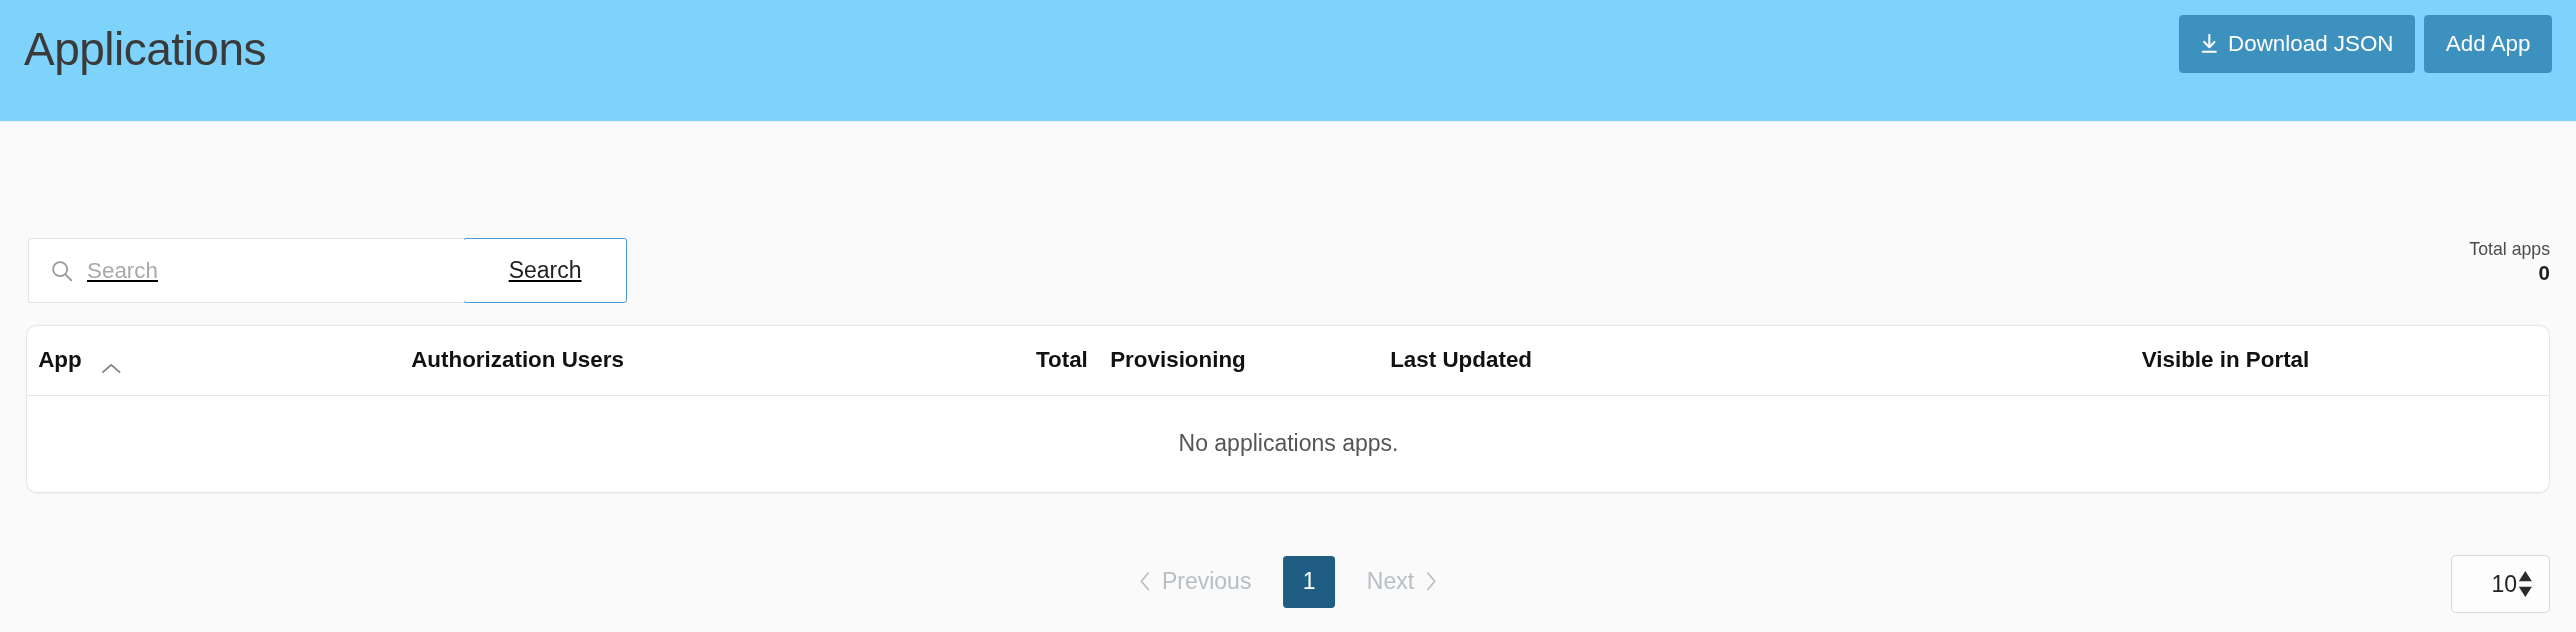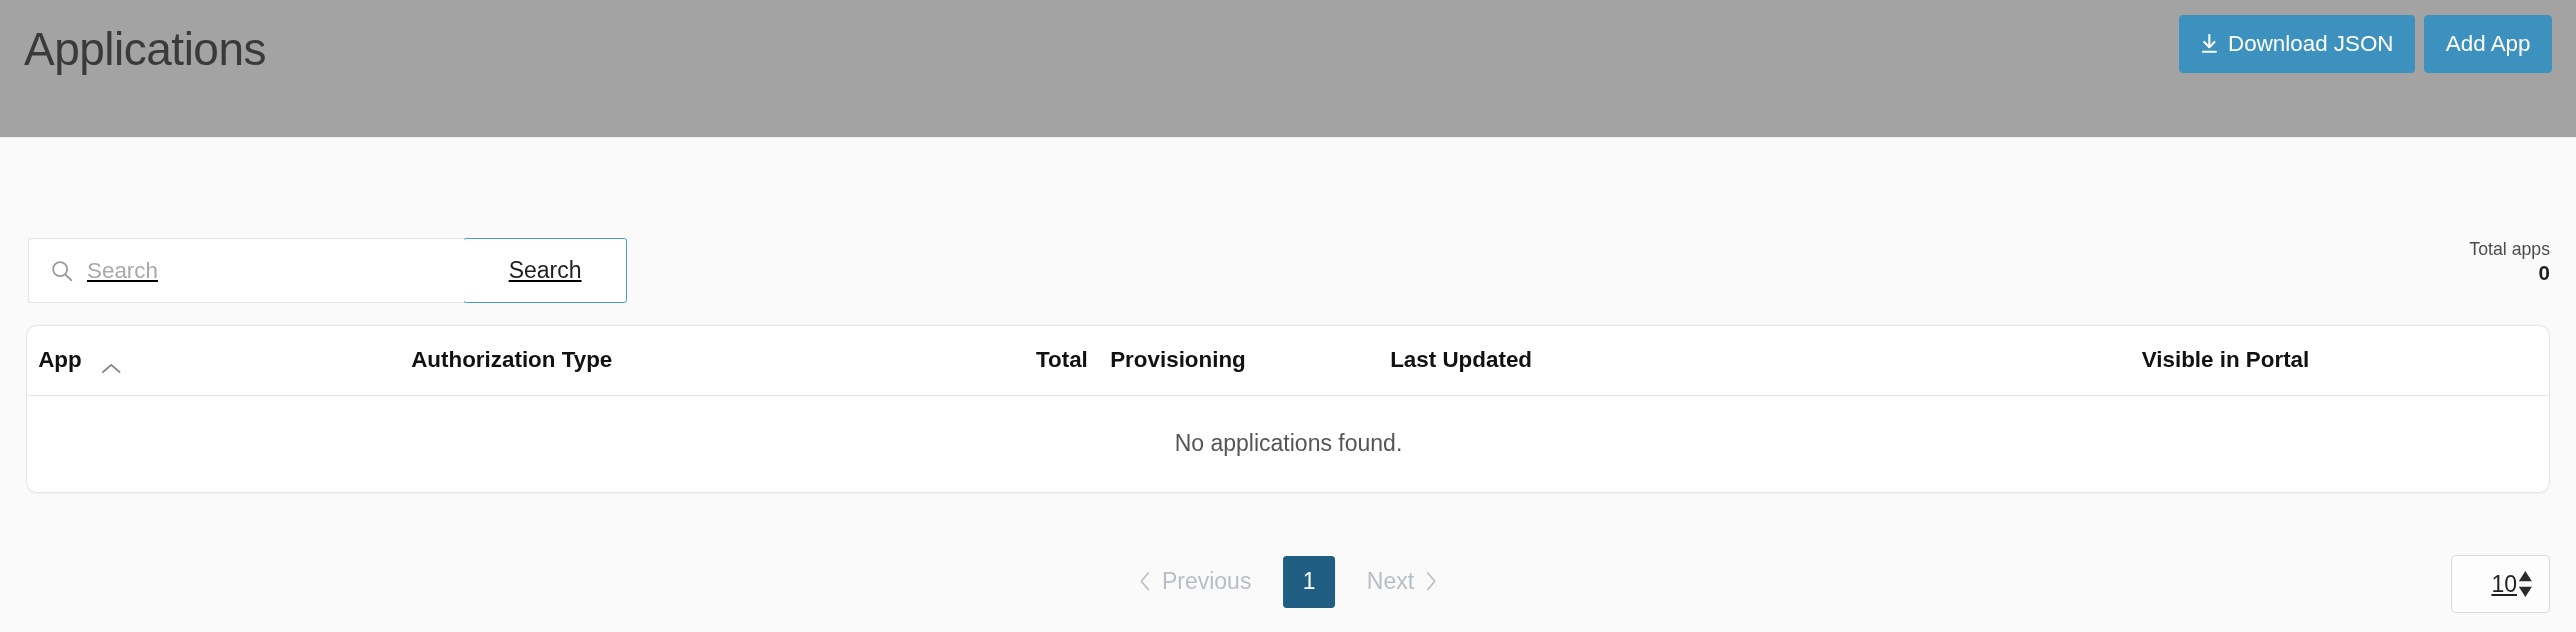--- a/index.html
+++ b/index.html
@@ -14,22 +14,22 @@
     position: relative;
     width: 2576px; height: 632px;
     background: #fafafa;
     overflow: hidden;
   }
 
   
   .page-header {
     position: absolute;
     left: 0; top: 0;
-    width: 2576px; height: 138px;
-    background: #a3a3a3;
+    width: 2576px; height: 122px;
+    background: #7dd3fc;
     border-bottom: 1.9px solid #eceef0;
   }
   .page-title {
     position: absolute;
     left: 24px; top: 26px;
     font-size: 46px;
     font-weight: 400;
     color: #3a3a3a;
     letter-spacing: -0.5px;
     line-height: 1;
@@ -241,21 +241,20 @@
     border-radius: 4.7px;
     font-family: "Liberation Sans", sans-serif;
     font-size: 23px;
     color: #222;
     padding: 0 32px 0 9.3px;
     text-align: right;
     cursor: pointer;
     -webkit-appearance: none;
     -moz-appearance: none;
     appearance: none;
-    text-decoration: underline;
   }
   .spinner-arrows {
     position: absolute;
     right: 15px; top: 50%;
     transform: translateY(-50%);
     width: 18.7px; height: 30px;
     pointer-events: none;
   }
 </style>
 </head>
@@ -314,39 +313,39 @@
         <tr>
           <th class="col-app">
             <span>App</span>
             <span class="sort-caret">
               <svg viewBox="0 0 22 14" width="20.5" height="13" aria-hidden="true">
                 <path d="M2 11 L11 3 L20 11" stroke="#7d7d7d" stroke-width="1.8" fill="none" stroke-linecap="round" stroke-linejoin="round"></path>
               </svg>
             </span>
           </th>
           <th class="col-auth">
-            <span>Authorization Type</span>
+            <span>Authorization Users</span>
           </th>
           <th class="col-users">
             <span>Total</span>
           </th>
           <th class="col-prov">
             <span>Provisioning</span>
           </th>
           <th class="col-updated">
             <span>Last Updated</span>
           </th>
           <th class="col-visible">
             <span>Visible in Portal</span>
           </th>
         </tr>
       </thead>
       <tbody>
         <tr>
-          <td class="empty-cell" colspan="6">No applications found.</td>
+          <td class="empty-cell" colspan="6">No applications apps.</td>
         </tr>
       </tbody>
     </table>
   </div>
 
   <div class="pagination-bar">
 
     <div class="pagination">
       <span class="page-nav">
         <span class="chev">

